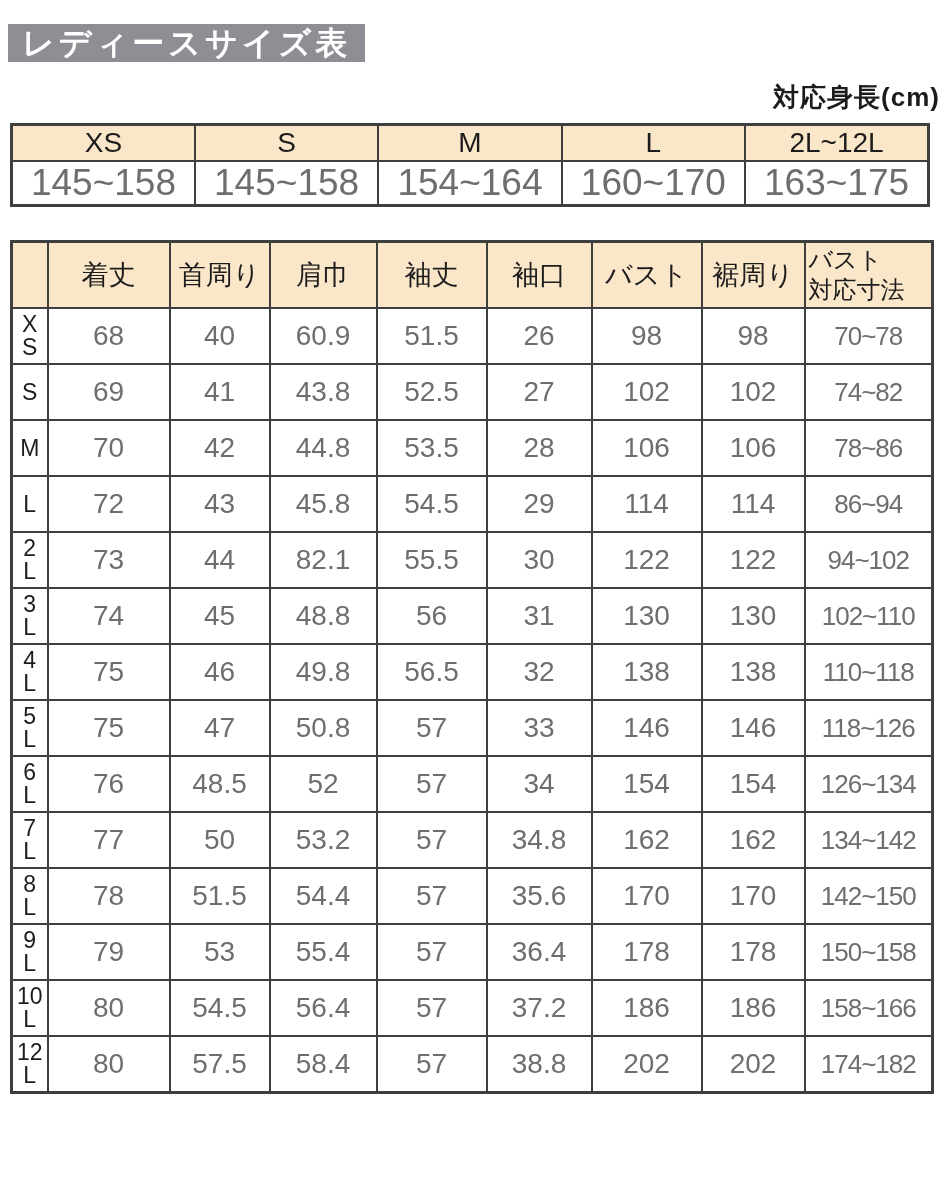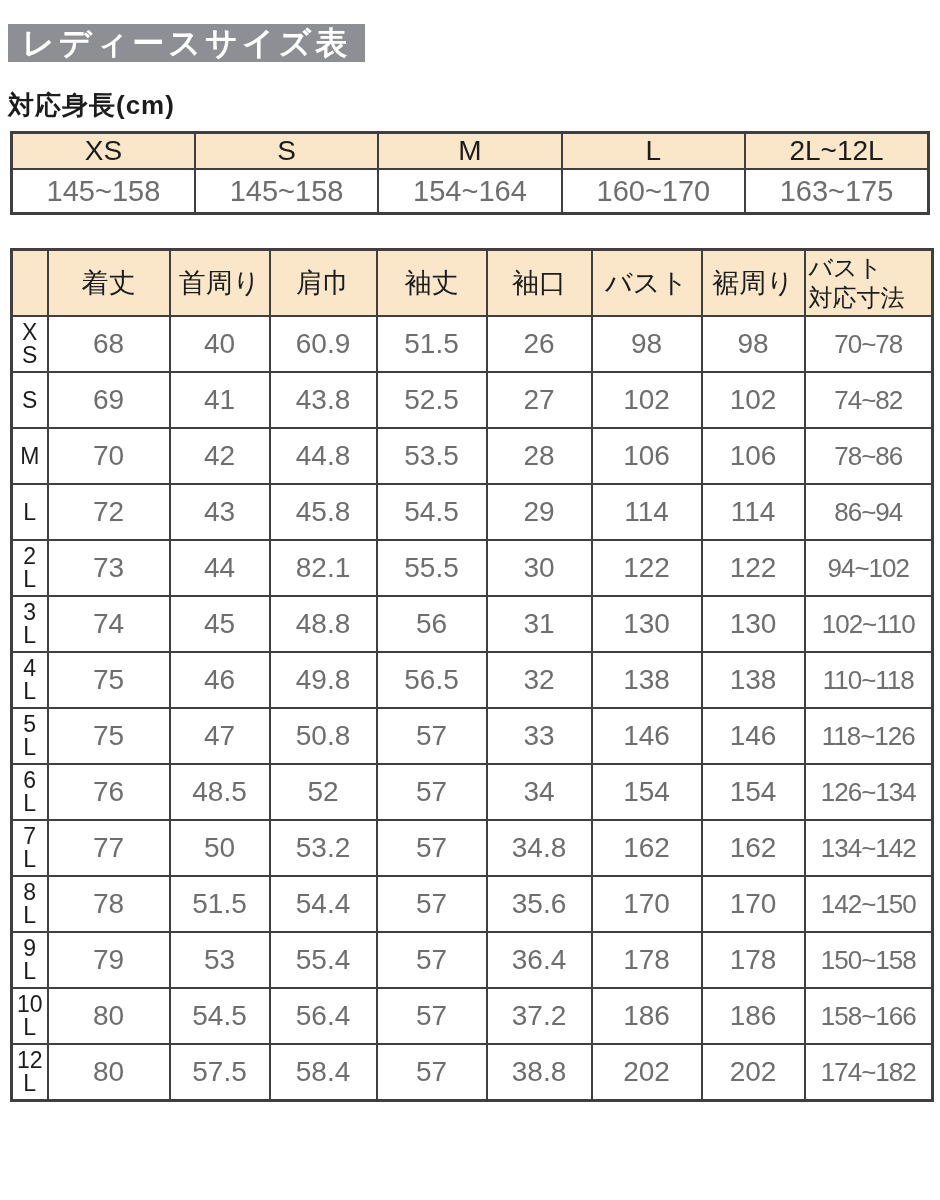--- a/index.html
+++ b/index.html
@@ -24,25 +24,26 @@
     color: #ffffff;
     font-size: 32px;
     font-weight: bold;
     letter-spacing: 4px;
     line-height: 38px;
     height: 38px;
     padding: 0 14px;
     white-space: nowrap;
   }
   .subtitle {
-    margin: 26px 0 8px 8px;
+    margin: 18px 0 8px 8px;
     font-size: 26px;
     font-weight: bold;
     color: #1c1c1c;
     letter-spacing: 1px;
+    text-align: right;
   }
   table {
     border-collapse: collapse;
     table-layout: fixed;
     margin-left: 10px;
   }
   table, th, td {
     border: 2px solid #3f3f3f;
   }
   table {
@@ -57,21 +58,21 @@
     height: 34px;
     font-size: 28px;
     font-weight: normal;
     color: #1c1c1c;
     text-align: center;
     padding: 0;
   }
   #height-table td {
     background: #ffffff;
     height: 42px;
-    font-size: 29px;
+    font-size: 37px;
     color: #6e6e6e;
     text-align: center;
     padding: 0;
   }
   
   #size-table {
     width: 921px;
     margin-top: 33px;
   }
   #size-table th {

